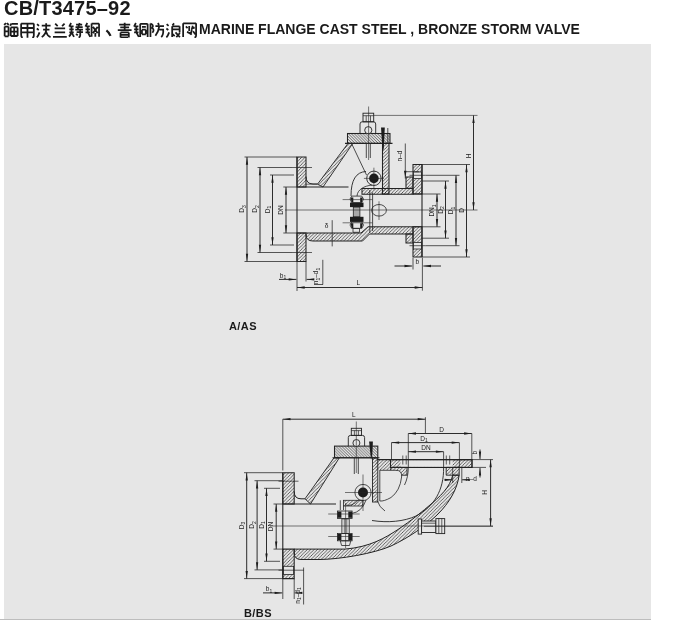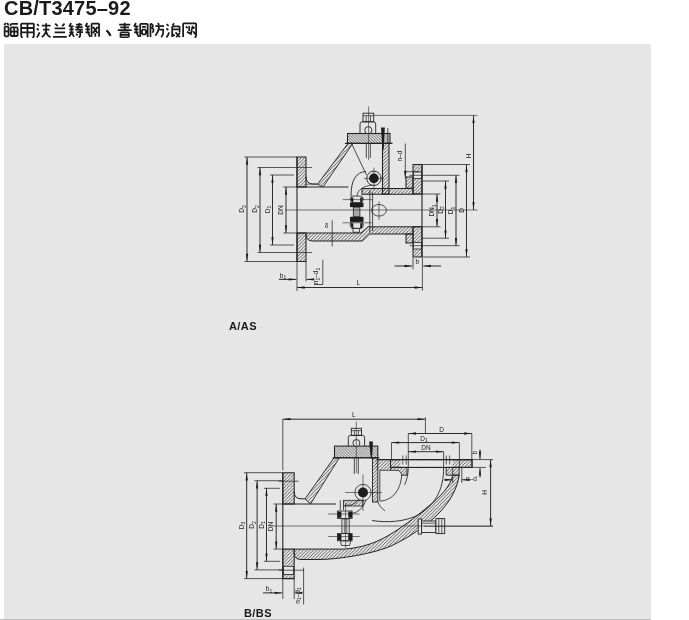--- a/index.html
+++ b/index.html
@@ -49,21 +49,21 @@
 <g transform="translate(145.8,0) scale(1.38)">
           <path d="M1.2,2.6 V12.4 M1.2,2.6 Q4,3.4 2.4,5.8 Q4.4,7 2.6,9.2 M6.6,2.2 L7.4,3.6 M4.8,4.4 H11 M7.6,4.4 Q7,8.6 4.8,11.4 M7.6,7 H10.4 Q10.8,10.8 9,12.4"></path>
         </g>
 <g transform="translate(162,0) scale(1.38)">
           <path d="M1.2,3 L2.6,4.2 M1,6.2 L2.4,7.2 M3,9 Q2,11.8 1,12.6 M5.2,4.6 H10.6 M5.2,4.6 V9 M10.6,4.6 V9 M5.2,6.8 H10.6 M6.6,2.4 L5.4,3.8 M5.2,9 V12.4 M5.2,9.8 L7,11.6 M10.8,9.4 L8.2,12.4 M7.6,9 L10.8,12.4"></path>
         </g>
 <g transform="translate(178.2,0) scale(1.38)">
           <path d="M1.4,2.4 V12.4 M1.4,2.4 H10.8 M10.8,2.4 V11 Q10.8,12.6 9.6,12.6 M3.4,4.6 L4.6,5.8 M5.8,4.4 V8 M4.2,8.6 Q6.4,9.4 7.6,10.6 M8.4,4.2 L6.8,10.8 M7.2,6.2 L9.8,5.6 M8.6,8.2 L10.2,10.4"></path>
         </g>
 </g>
-</svg>
+</svg><span class="en">MARINE FLANGE CAST STEEL , BRONZE STORM VALVE</span>
 </div>
 <div class="lblA">A/AS</div>
 <div class="lblB">B/BS</div>
 <div style="position:absolute;left:0px;top:618.6px;width:651px;height:1.4px;background:#bdbdbd;"></div>
 <svg id="main" width="689" height="620" viewBox="0 0 689 620">
 <defs>
 <pattern id="h" patternUnits="userSpaceOnUse" width="3.4" height="3.4">
   <path d="M0,3.4 L3.4,0 M-0.85,0.85 L0.85,-0.85 M2.55,4.25 L4.25,2.55" stroke="#242424" stroke-width="0.7" fill="none"></path>
 </pattern>
 <pattern id="hb" patternUnits="userSpaceOnUse" width="2.9" height="2.9">

